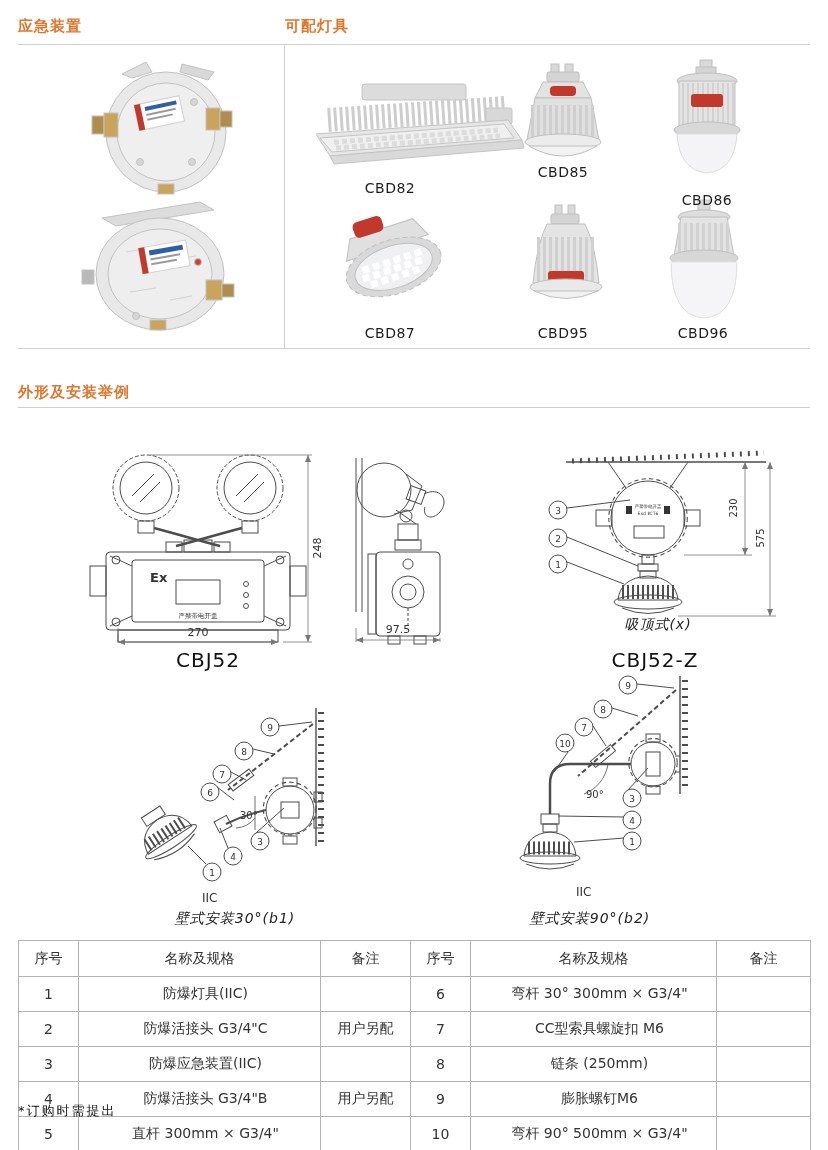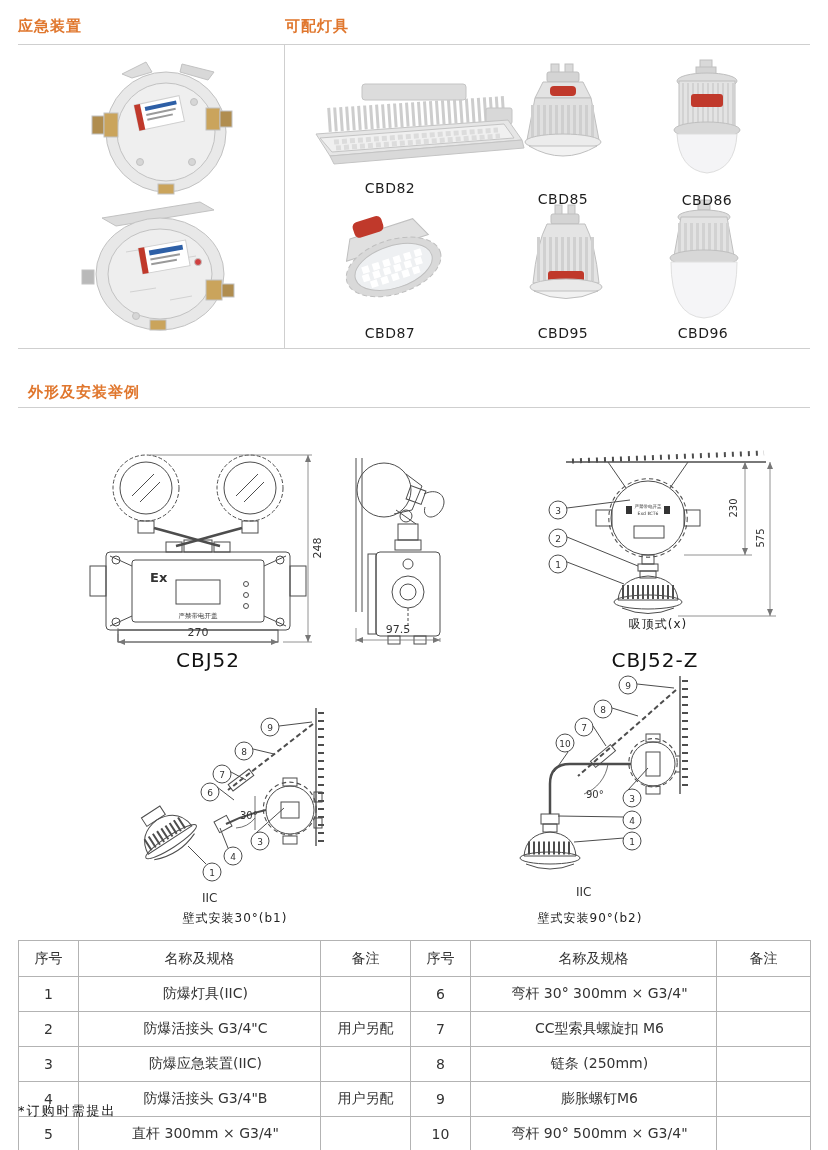--- a/index.html
+++ b/index.html
@@ -4,21 +4,21 @@
 <style>
   html,body{margin:0;padding:0;background:#fff;}
   .page{position:relative;width:828px;height:1150px;background:#fff;overflow:hidden;
         font-family:"DejaVu Sans","Liberation Sans",sans-serif;}
   .abs{position:absolute;}
   .h{color:#E0772E;font-size:15px;font-weight:bold;letter-spacing:1px;}
   .hr{background:#cfcfcf;height:1px;}
   .vr{background:#cfcfcf;width:1px;}
   .model{font-size:14px;color:#1d1d1d;text-align:center;letter-spacing:.5px;}
   .bigmodel{font-size:20px;color:#111;text-align:center;letter-spacing:1px;}
-  .caption{font-size:12px;color:#222;text-align:center;letter-spacing:1px;}
+  .caption{font-size:14px;color:#222;text-align:center;letter-spacing:1px;font-style:italic;}
   .foot{font-size:13px;color:#111;letter-spacing:2px;}
   svg{display:block;}
   svg text{font-family:"DejaVu Sans","Liberation Sans",sans-serif;fill:#333;}
   table.tbl{border-collapse:collapse;table-layout:fixed;width:792px;font-size:14px;color:#333;}
   table.tbl td{border:1px solid #b3b3b3;height:26px;padding:4px 2px;text-align:center;overflow:hidden;white-space:nowrap;}
   table.tbl tr.head td{height:27px;color:#333;}
   table.tbl td.name{text-align:center;padding-left:14px;}
 </style>
 </head>
 <body>
@@ -150,27 +150,27 @@
       <rect x="53" y="2" width="12" height="10" fill="#d9d9d9"></rect>
       <ellipse cx="59" cy="19" rx="26" ry="7" fill="#dddddd"></ellipse>
       <path d="M36 19 L29 58 H89 L82 19 Z" fill="#e3e3e3"></path>
       <line x1="33" y1="40" x2="86" y2="40" stroke="#d2d2d2" stroke-width="30" stroke-dasharray="3 3"></line>
       <ellipse cx="59" cy="60" rx="34" ry="8" fill="#d7d7d7"></ellipse>
       <path d="M26 64 Q26 118 59 120 Q92 118 92 64 Z" fill="#f5f5f7" stroke="#e0e0e0"></path>
     </g>
   </svg>
 
   <div class="abs model" style="left:330px;top:180px;width:120px;">CBD82</div>
-  <div class="abs model" style="left:503px;top:191px;width:120px;">CBD85</div>
+  <div class="abs model" style="left:503px;top:164px;width:120px;">CBD85</div>
   <div class="abs model" style="left:647px;top:192px;width:120px;">CBD86</div>
   <div class="abs model" style="left:330px;top:325px;width:120px;text-align:center;">CBD87</div>
   <div class="abs model" style="left:503px;top:325px;width:120px;">CBD95</div>
   <div class="abs model" style="left:643px;top:325px;width:120px;">CBD96</div>
 
-  <div class="abs h" style="left:28px;top:383px;text-align:center;">外形及安装举例</div>
+  <div class="abs h" style="left:18px;top:383px;text-align:center;">外形及安装举例</div>
   <div class="abs hr" style="left:18px;top:407px;width:792px;"></div>
 
   <svg class="abs" style="left:88px;top:448px;" width="240" height="200" viewBox="0 0 240 200">
     <g stroke="#4d4d4d" fill="none" stroke-width="1">
       <circle cx="58" cy="40" r="33" stroke-dasharray="4 2"></circle>
       <circle cx="58" cy="40" r="26"></circle>
       <line x1="44" y1="48" x2="66" y2="26"></line>
         <line x1="52" y1="54" x2="72" y2="34"></line>
       <circle cx="162" cy="40" r="33" stroke-dasharray="4 2"></circle>
       <circle cx="162" cy="40" r="26"></circle>

